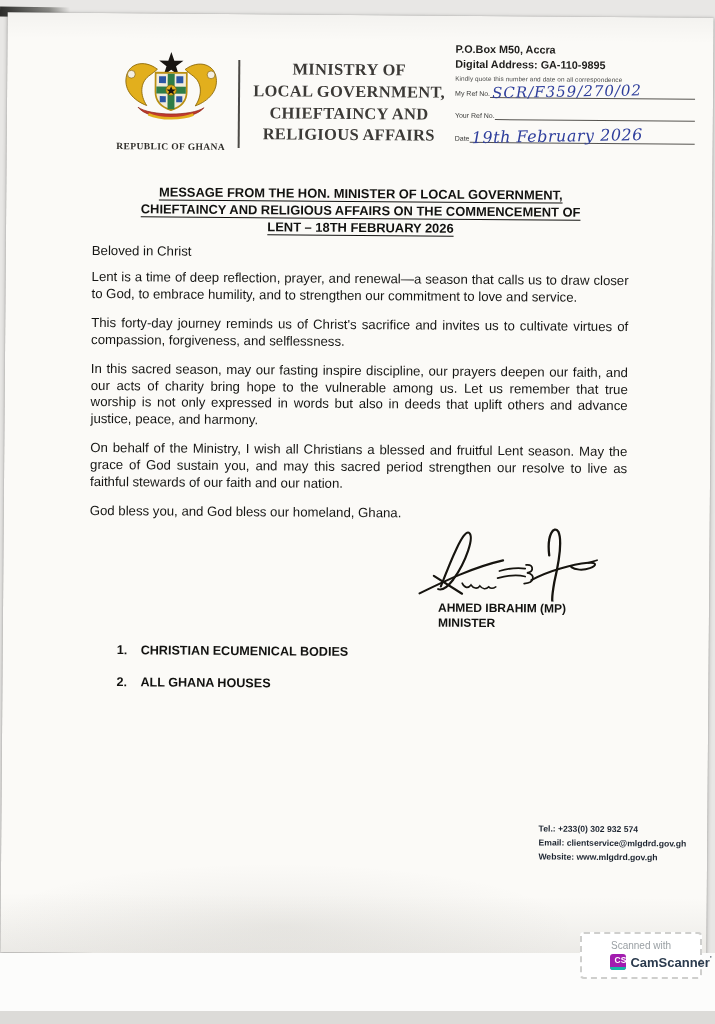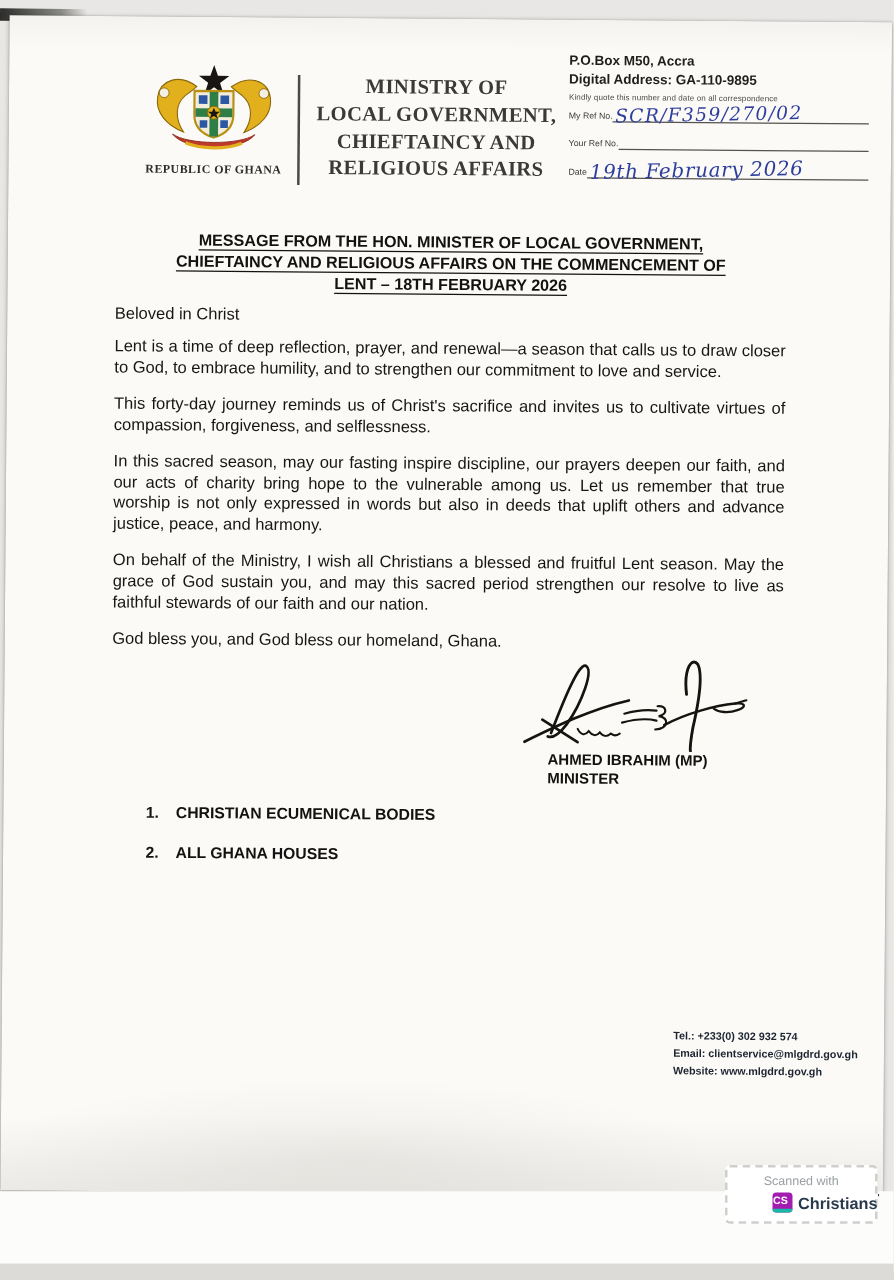--- a/index.html
+++ b/index.html
@@ -24,21 +24,21 @@
       linear-gradient(180deg, rgba(0,0,0,.03) 0, rgba(0,0,0,0) 26px),
       linear-gradient(0deg, rgba(90,85,75,.10) 0, rgba(90,85,75,.04) 34px, rgba(0,0,0,0) 60px),
       radial-gradient(420px 90px at 40% 97%, rgba(70,65,55,.07), rgba(0,0,0,0) 70%),
       #fbfaf7;
     box-shadow:0 1px 4px rgba(0,0,0,.28), 0 0 1px rgba(0,0,0,.35);
     transform:rotate(.45deg);transform-origin:50% 50%;
   }
   
   .emblem{position:absolute;left:104px;top:36px;width:120px;text-align:center;}
   .emblem svg{display:block;margin:0 auto;}
-  .republic{font-family:"Liberation Serif", serif;font-weight:bold;font-size:9.5px;letter-spacing:.4px;color:#2e2c28;margin-top:6px;white-space:nowrap;}
+  .republic{font-family:"Liberation Serif", serif;font-weight:bold;font-size:9.5px;letter-spacing:.4px;color:#2e2c28;margin-top:16px;white-space:nowrap;}
   .lh-divider{position:absolute;left:231px;top:46px;width:2px;height:88px;background:#4c4a46;}
   .ministry{
     position:absolute;left:243px;top:44px;width:198px;text-align:center;
     font-family:"Liberation Serif", serif;font-weight:600;font-size:16.5px;line-height:1.32;
     color:#3c3a37;letter-spacing:.3px;
   }
   
   .contact{position:absolute;left:448px;top:26px;width:240px;color:#1f1e1c;}
   .contact .bold-line{font-weight:bold;font-size:10.8px;line-height:1.35;}
   .quote-note{font-size:6.4px;color:#4a4a48;margin-top:4px;letter-spacing:.1px;}
@@ -74,21 +74,21 @@
   
   .cs-badge{
     position:absolute;right:13px;top:932px;width:102px;
     background:#fff;border:2px dashed #cfcfcd;border-radius:4px;
     padding:6px 8px 7px 8px;text-align:center;
   }
   .cs-scanned{font-size:10px;color:#9aa0a4;margin-bottom:3px;white-space:nowrap;}
   .cs-row{display:flex;align-items:center;justify-content:center;gap:4px;}
   .cs-icon{
     width:16px;height:16px;border-radius:3px;background:#a21caf;position:relative;
-    color:#fff;font-size:8.5px;font-weight:bold;line-height:13px;text-align:left;flex:0 0 16px;margin-left:40px;
+    color:#fff;font-size:8.5px;font-weight:bold;line-height:13px;text-align:right;flex:0 0 16px;margin-left:40px;
   }
   .cs-icon::after{content:"";position:absolute;left:0;bottom:0;width:100%;height:3px;background:#17b8a6;border-radius:0 0 3px 3px;}
   .cs-brand{font-size:13px;font-weight:bold;color:#2a3a4d;white-space:nowrap;}
   .cs-tm{font-size:7px;color:#2a3a4d;vertical-align:top;}
 </style>
 </head>
 <body>
 
 <div class="top-dark-wedge"></div>
 
@@ -212,15 +212,15 @@
 
 </div>
 
 <div class="white-band"></div>
 <div class="bottom-bar"></div>
 
 <div class="cs-badge">
   <div class="cs-scanned">Scanned with</div>
   <div class="cs-row">
     <span class="cs-icon">CS</span>
-    <span class="cs-brand"><span>Christians</span><span class="cs-tm">'</span></span>
+    <span class="cs-brand"><span>CamScanner</span><span class="cs-tm">'</span></span>
   </div>
 </div>
 
 </body></html>

